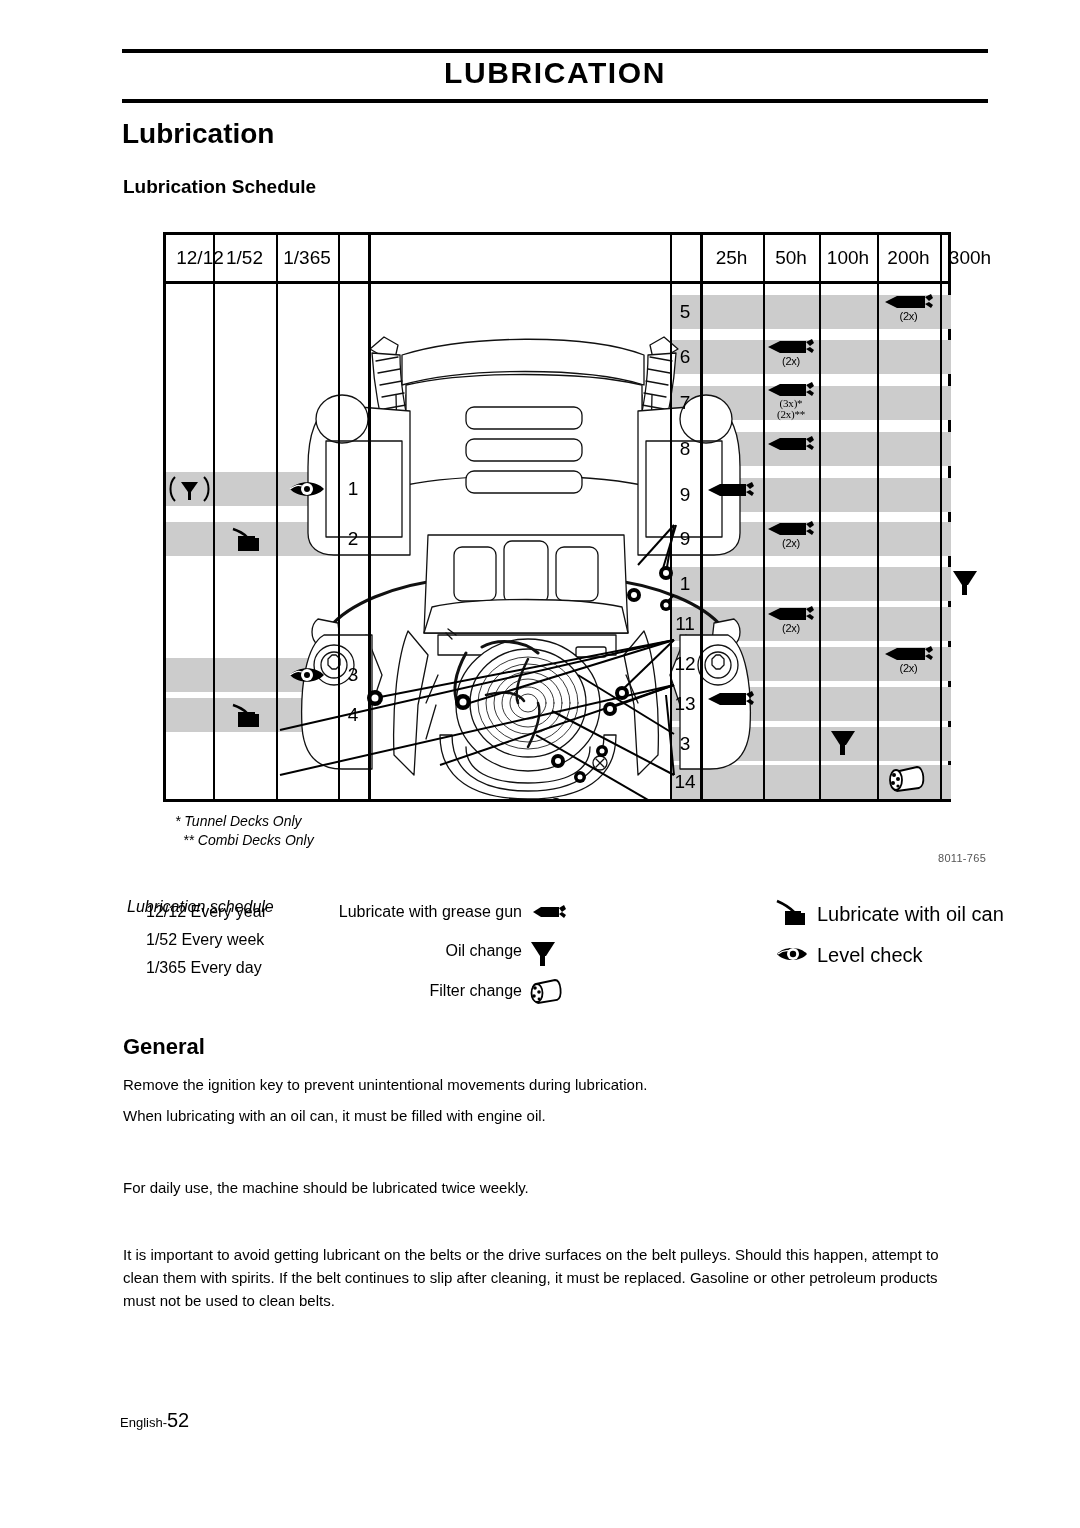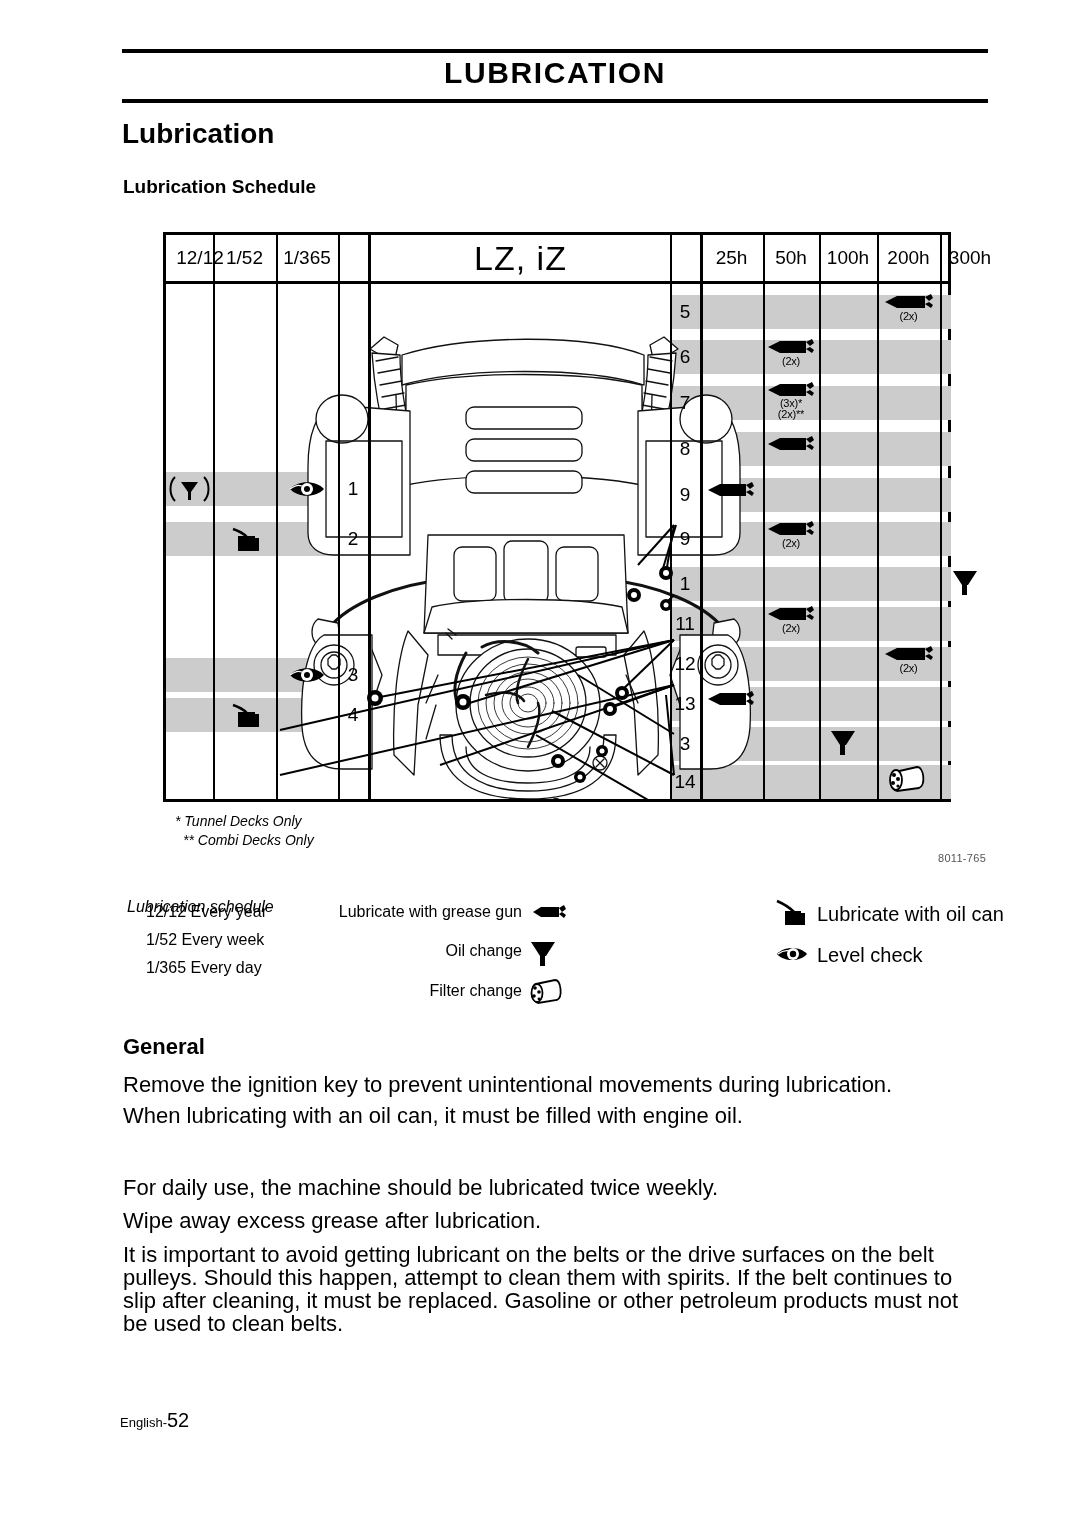--- a/index.html
+++ b/index.html
@@ -169,21 +169,21 @@
     position: absolute;
     font-size: 20px;
     white-space: nowrap;
   }
 
   
   .para {
     position: absolute;
     left: 123px;
     width: 842px;
-    font-size: 22px;
+    font-size: 15px;
     line-height: 23px;
   }
 
   .footer {
     position: absolute;
     left: 120px; top: 1409px;
     font-size: 13px;
   }
   .footer .pg { font-size: 20px; }
 
@@ -383,21 +383,20 @@
     <div class="vline" style="left:653px;"></div>
     <div class="vline" style="left:711px;"></div>
     <div class="vline" style="left:774px;"></div>
 
     <div class="hline" style="top:46px;"></div>
 
     <div class="hdrcell" style="left:0px;   width:68px;">12/12</div>
     <div class="hdrcell" style="left:47px;  width:63px;">1/52</div>
     <div class="hdrcell" style="left:110px; width:62px;">1/365</div>
 
-    <div class="hdrcell big" style="left:205px; width:299px;">LZ, iZ</div>
 
     <div class="hdrcell" style="left:534px; width:63px;">25h</div>
     <div class="hdrcell" style="left:597px; width:56px;">50h</div>
     <div class="hdrcell" style="left:653px; width:58px;">100h</div>
     <div class="hdrcell" style="left:711px; width:63px;">200h</div>
     <div class="hdrcell" style="left:774px; width:60px;">300h</div>
 
     <div class="cellicon" style="left:0px; top:237px; width:47px; height:34px;">
       <svg class="ic" width="47" height="34" viewBox="0 0 47 34">
         <path d="M9 5 C3 11 3 23 9 29" fill="none" stroke="#000" stroke-width="2"></path>
@@ -468,21 +467,21 @@
 
     <div class="cellicon" style="left:597px; top:103px; width:56px;">
       <svg class="ic" width="56" height="18" viewBox="0 0 56 18" style="margin:0 auto">
         <path d="M5 9 L17 3 L43 3 L43 15 L17 15 Z" fill="#000"></path>
         <path d="M43 4 l6 -3 2 4 -4 3 z" fill="#000"></path>
         <path d="M43 11 l6 4 2 -3 -4 -3 z" fill="#000"></path>
       </svg>
       <div class="mult">(2x)</div>
     </div>
 
-    <div class="cellicon" style="left:597px; top:147px; width:56px;">
+    <div class="cellicon" style="left:597px; top:147px; width:56px;font-family:Liberation Serif, serif;">
       <svg class="ic" width="56" height="16" viewBox="0 0 56 16" style="margin:0 auto">
         <path d="M5 8 L17 2 L43 2 L43 14 L17 14 Z" fill="#000"></path>
         <path d="M43 3 l6 -3 2 4 -4 3 z" fill="#000"></path>
         <path d="M43 10 l6 4 2 -3 -4 -3 z" fill="#000"></path>
       </svg>
       <div class="mult">(3x)*</div>
       <div class="mult">(2x)**</div>
     </div>
 
     <div class="cellicon" style="left:597px; top:200px; width:56px;">
@@ -612,20 +611,19 @@
     <circle cx="18" cy="11" r="3.2" fill="#000"></circle>
     <path d="M3 11 C8 7 11 7 15 8" fill="none" stroke="#fff" stroke-width="1.4"></path>
   </svg>
   <div class="leg-r" style="left:817px; top:944px;">Level check</div>
 
   <div class="h2b">General</div>
 
   <div class="para" style="top:1073px;">Remove the ignition key to prevent unintentional movements during lubrication.</div>
   <div class="para" style="top:1104px;">When lubricating with an oil can, it must be filled with engine oil.</div>
   <div class="para" style="top:1176px;">For daily use, the machine should be lubricated twice weekly.</div>
-  <div class="para" style="top:1209px;">Wipe away excess grease after lubrication.</div>
   <div class="para" style="top:1243px;">It is important to avoid getting lubricant on the belts or the drive surfaces on the belt pulleys. Should this happen, attempt to clean them with spirits. If the belt continues to slip after cleaning, it must be replaced. Gasoline or other petroleum products must not be used to clean belts.</div>
 
   <div class="footer">
     <span>English-</span><span class="pg">52</span>
   </div>
 
 </div>
 
 </body></html>

